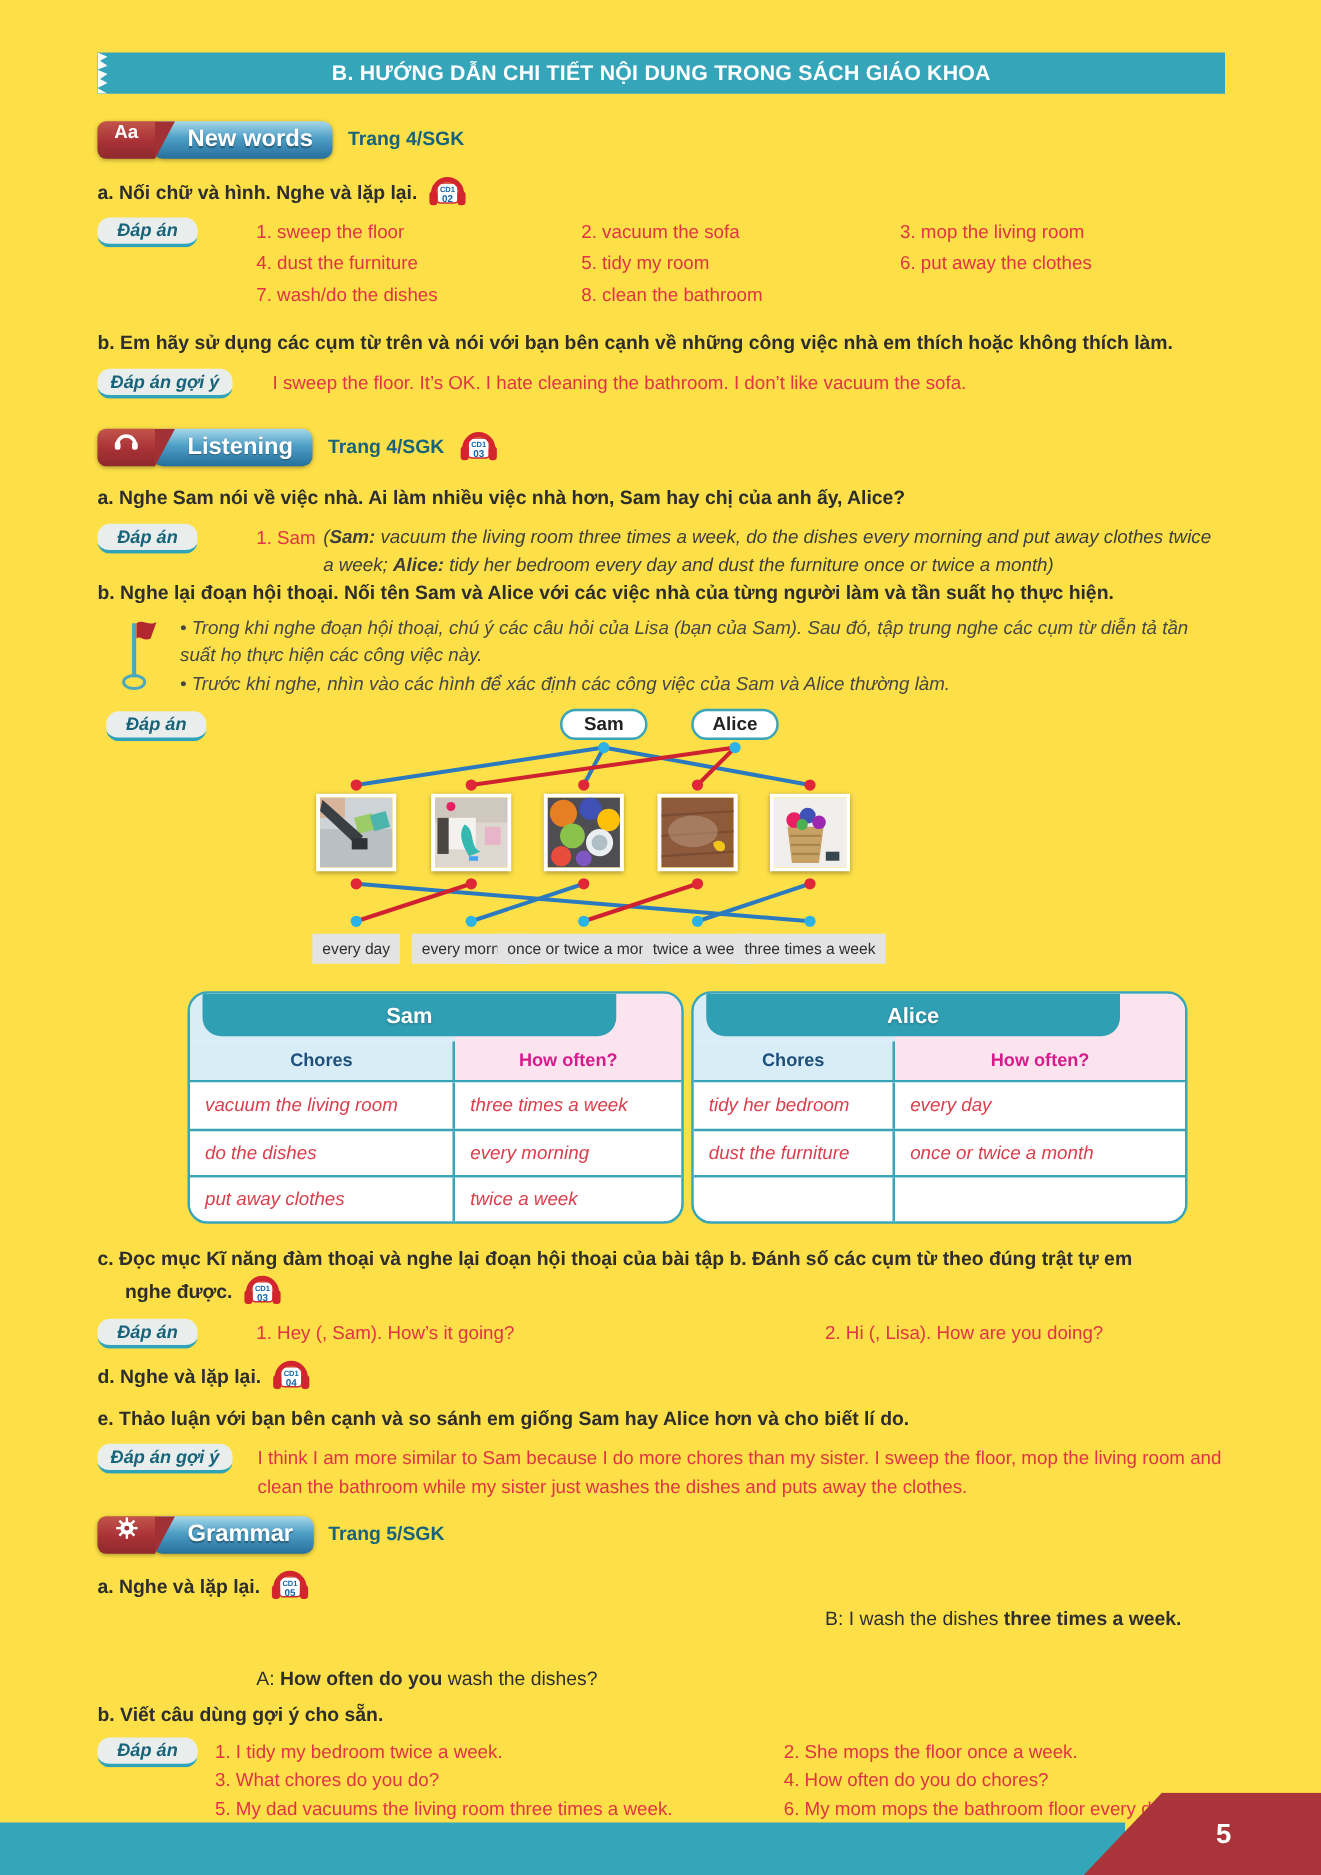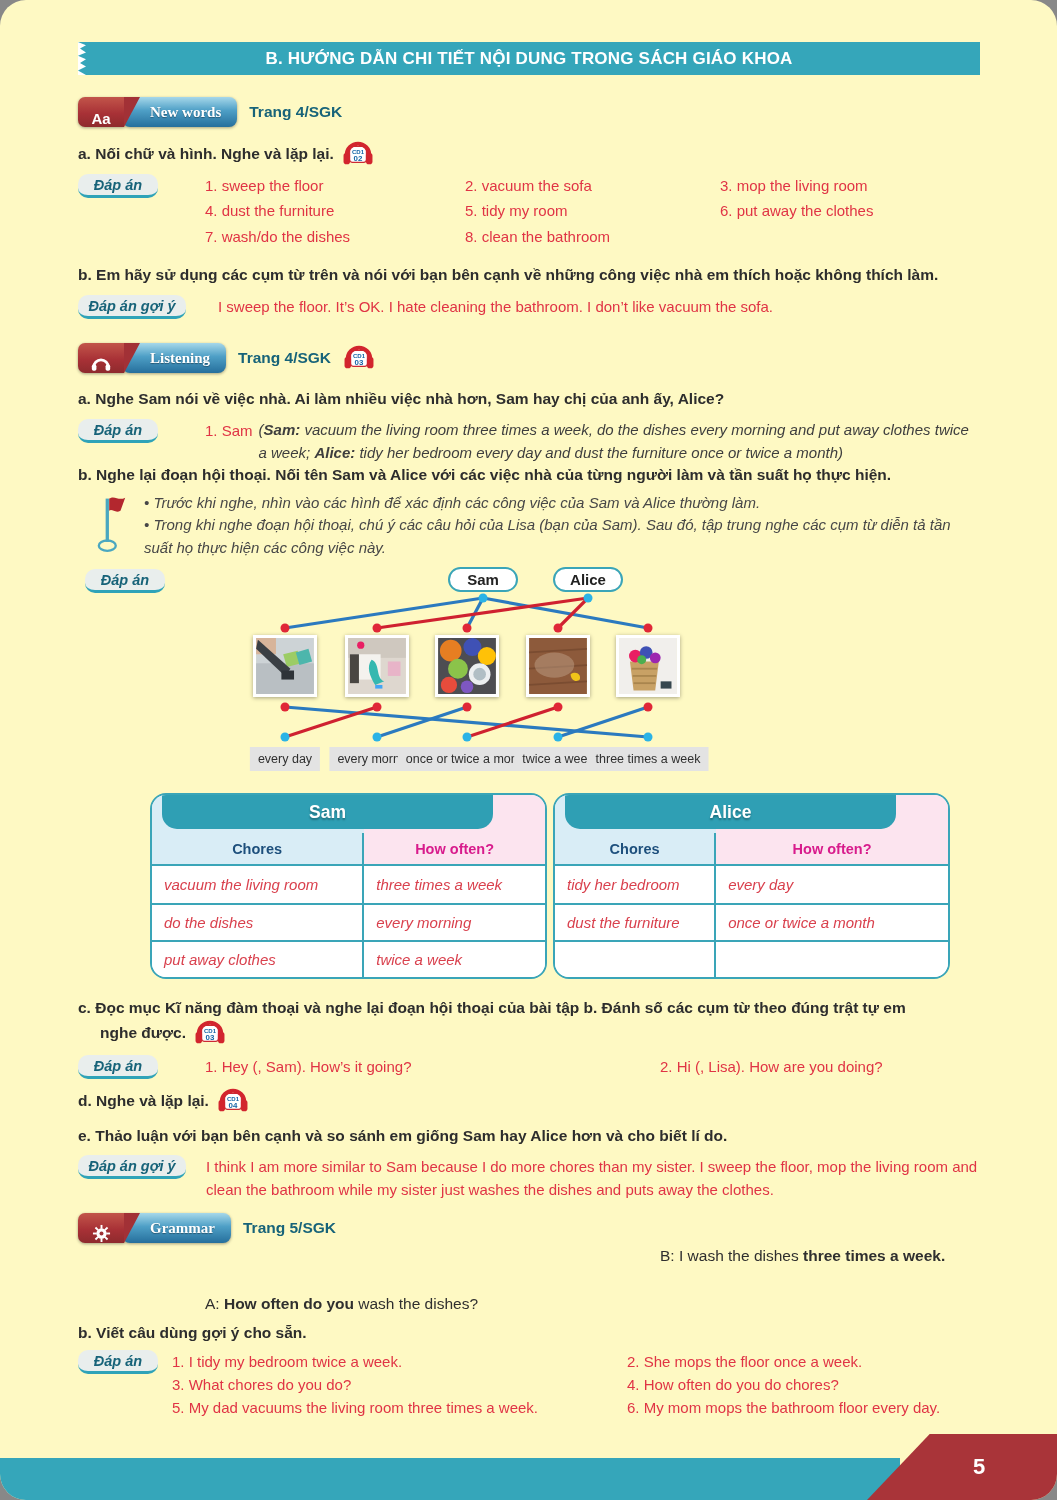--- a/index.html
+++ b/index.html
@@ -1,51 +1,49 @@
 <!DOCTYPE html>
 <html><head>
 <meta charset="utf-8">
 <style>
   * { margin:0; padding:0; box-sizing:border-box; }
   body { background:#888; }
   .page {
     position:relative; width:1057px; height:1500px; margin:0 auto;
-    background:#fef9c3; overflow:hidden;
+    background:#fde047; overflow:hidden;
     font-family:"Liberation Sans","DejaVu Sans",sans-serif;
     color:#2f2f2f;
-    border-radius:26px;
   }
   .content { padding:0 77px 0 78px; }
 
   
   .banner {
     position:relative; margin-top:42px; height:33px;
     background:#35a6ba; color:#fff; font-weight:bold; font-size:17px;
     display:flex; align-items:center; justify-content:center; letter-spacing:.2px;
   }
   .banner::before {
     content:""; position:absolute; left:0; top:0; bottom:0; width:8px; background:#fff;
     clip-path:polygon(0 0,100% 10%,25% 20%,100% 32%,0 42%,100% 52%,25% 64%,100% 74%,0 86%,100% 100%,0 100%);
   }
 
   
   .badge-row { display:flex; align-items:center; gap:12px; }
   .badge { display:inline-flex; position:relative; height:30px; filter:drop-shadow(0 1.5px 1.5px rgba(0,0,0,.35)); }
   .badge-red {
     position:relative; z-index:2; width:46px; height:30px; border-radius:7px 0 0 7px;
     background:linear-gradient(180deg,#c2554a 0%,#a83136 55%,#8e2a2d 100%);
-    display:flex; align-items:flex-end; justify-content:center; color:#fff; font-weight:bold; font-size:15px;
+    display:flex; align-items:flex-start; justify-content:center; color:#fff; font-weight:bold; font-size:15px;
   }
   .badge-slant { position:relative; z-index:2; width:16px; height:30px; margin-right:-16px; }
   .badge-label {
     position:relative; z-index:1; margin-left:-2px; padding:0 16px 0 28px; border-radius:8px;
     background:linear-gradient(180deg,#a6d8ea 0%,#4e9fc6 45%,#256f9c 100%);
-    color:#fff; font-weight:bold; font-size:15px; display:flex; align-items:center;
+    color:#fff; font-weight:bold; font-size:19px; display:flex; align-items:center;
     text-shadow:0 1px 1px rgba(0,0,0,.35);
-    font-family:Liberation Serif, serif;
   }
   .page-ref { color:#176379; font-weight:bold; font-size:15.5px; }
 
   
   .cd { width:32px; height:28px; vertical-align:-9px; margin-left:8px; }
 
   
   .instr { font-weight:bold; font-size:15.5px; color:#2d2d2d; line-height:1.4; }
   .ans-text { font-size:15px; color:#e03445; line-height:1.55; }
   .italic-note { font-style:italic; color:#474747; font-size:15px; line-height:1.5; }
@@ -215,22 +213,22 @@
 
     <div class="instr" style="">b. Nghe lại đoạn hội thoại. Nối tên Sam và Alice với các việc nhà của từng người làm và tần suất họ thực hiện.</div>
 
     <div class="notes" style="margin-top:6px;">
       <svg class="flag-svg" viewBox="0 0 34 66">
         <line x1="12" y1="6" x2="12" y2="52" stroke="#4aa7c0" stroke-width="3.5"></line>
         <ellipse cx="12" cy="56" rx="9" ry="5.5" fill="none" stroke="#4aa7c0" stroke-width="2.5"></ellipse>
         <path d="M14 6 C20 2,24 9,31 5 L26 19 C20 22,17 16,14 19 Z" fill="#b3272e"></path>
       </svg>
       <div class="italic-note" style="max-width:830px;">
+        <div class="note-li">Trong khi nghe đoạn hội thoại, chú ý các câu hỏi của Lisa (bạn của Sam). Sau đó, tập trung nghe các cụm từ diễn tả tần suất họ thực hiện các công việc này.</div>
         <div class="note-li">Trước khi nghe, nhìn vào các hình để xác định các công việc của Sam và Alice thường làm.</div>
-        <div class="note-li">Trong khi nghe đoạn hội thoại, chú ý các câu hỏi của Lisa (bạn của Sam). Sau đó, tập trung nghe các cụm từ diễn tả tần suất họ thực hiện các công việc này.</div>
       </div>
     </div>
 
     <div class="diagram-block" style="margin-top:8px;">
       <span class="dap">Đáp án</span>
       <div class="net">
         <div class="pill" style="left:218px;">Sam</div>
         <div class="pill" style="left:323px;">Alice</div>
 
         <svg class="wires" viewBox="0 0 480 214">
@@ -439,20 +437,30 @@
           </svg>
         </span>
         <svg class="badge-slant" viewBox="0 0 16 30" preserveAspectRatio="none">
             <polygon points="0,0 16,0 0,30" fill="#a23136"></polygon>
           </svg>
         <span class="badge-label">Grammar</span>
       </span>
       <span class="page-ref">Trang 5/SGK</span>
     </div>
 
+    <div class="instr" style="margin-top:12px;">
+      <span>a. Nghe và lặp lại.</span><svg class="cd" viewBox="0 0 34 30">
+        <rect x="8" y="7" width="18" height="17" rx="3" fill="#fff" stroke="#cc2a33" stroke-width="1.2"></rect>
+        <path d="M5 16 A12 12 0 0 1 29 16" fill="none" stroke="#d2252e" stroke-width="4.5" stroke-linecap="round"></path>
+        <rect x="1.5" y="14" width="7" height="12" rx="3" fill="#d2252e"></rect>
+        <rect x="25.5" y="14" width="7" height="12" rx="3" fill="#d2252e"></rect>
+        <text x="17" y="14.5" text-anchor="middle" font-size="6.5" font-weight="bold" fill="#1565a7">CD1</text>
+        <text x="17" y="23" text-anchor="middle" font-size="8.5" font-weight="bold" fill="#1565a7">05</text>
+      </svg>
+    </div>
 
     <div style="display:flex; margin-left:127px; margin-top:4px; font-size:15.5px; color:#2f2f2f;">
       <span style="flex:0 0 455px;margin-top:48px;"><span>A: </span><span class="b-seg">How often do you</span><span> wash the dishes?</span></span>
       <span><span>B: I wash the dishes </span><span class="b-seg">three times a week.</span></span>
     </div>
 
     <div class="instr" style="margin-top:9px;">b. Viết câu dùng gợi ý cho sẵn.</div>
     <div class="ans-row" style="margin-top:6px;">
       <span class="dap">Đáp án</span>
       <div style="flex:1; margin-left:14px;" class="ans-text">

